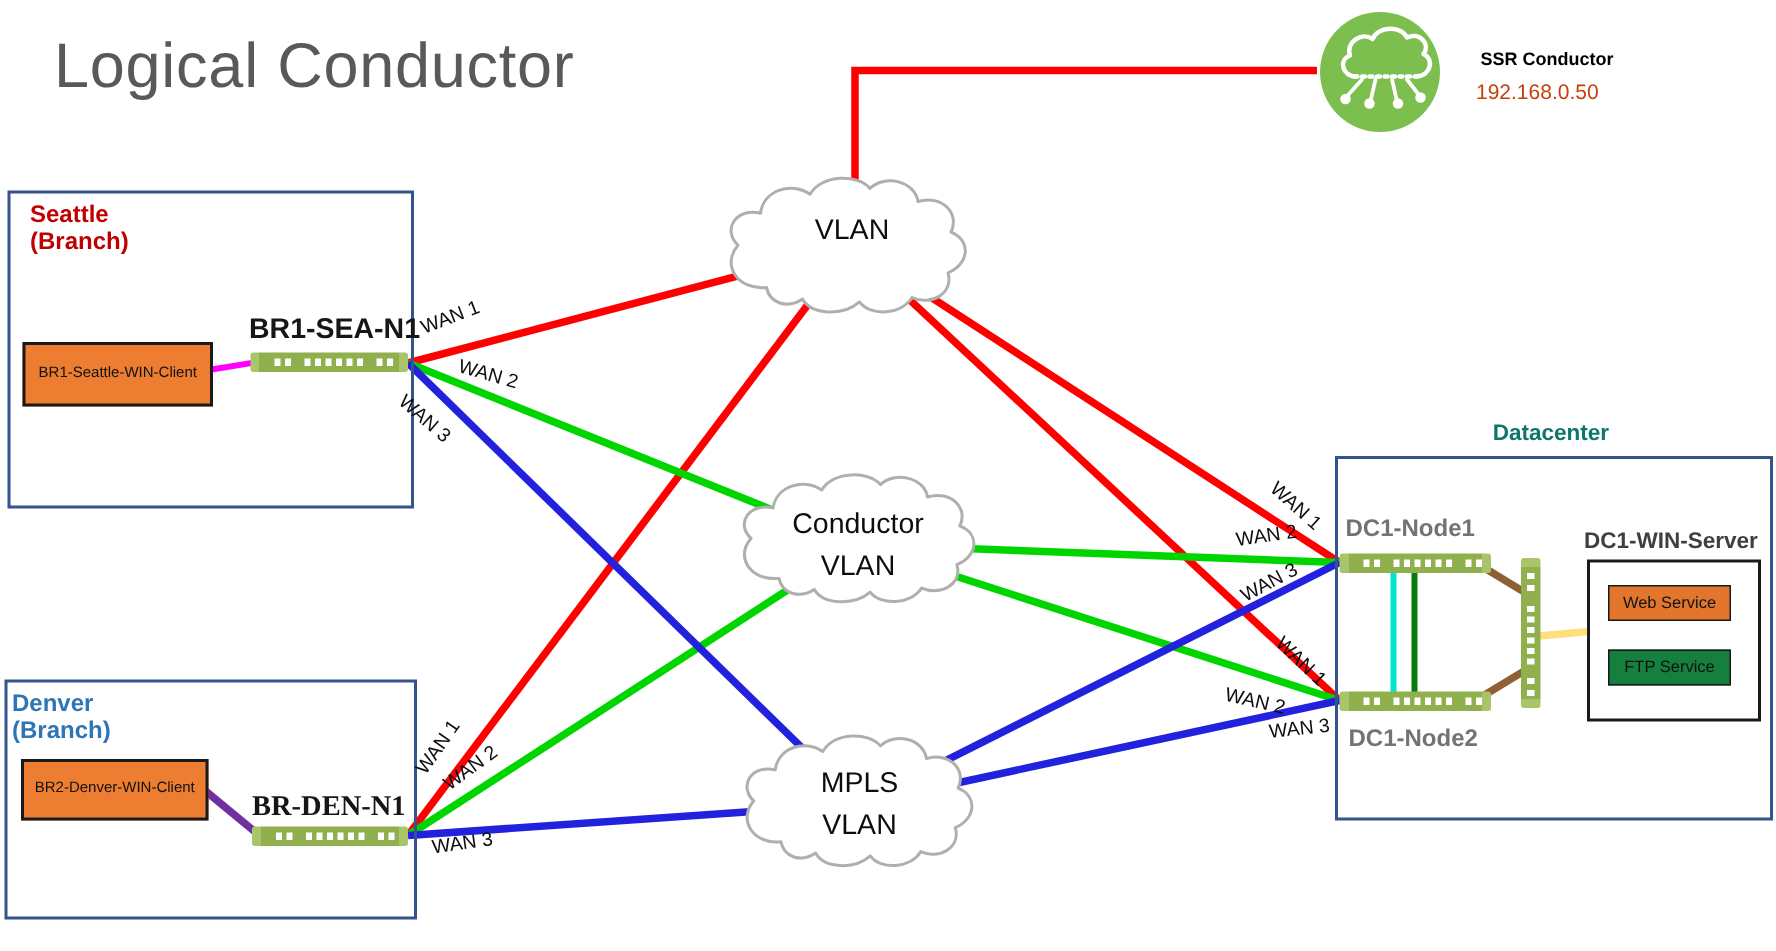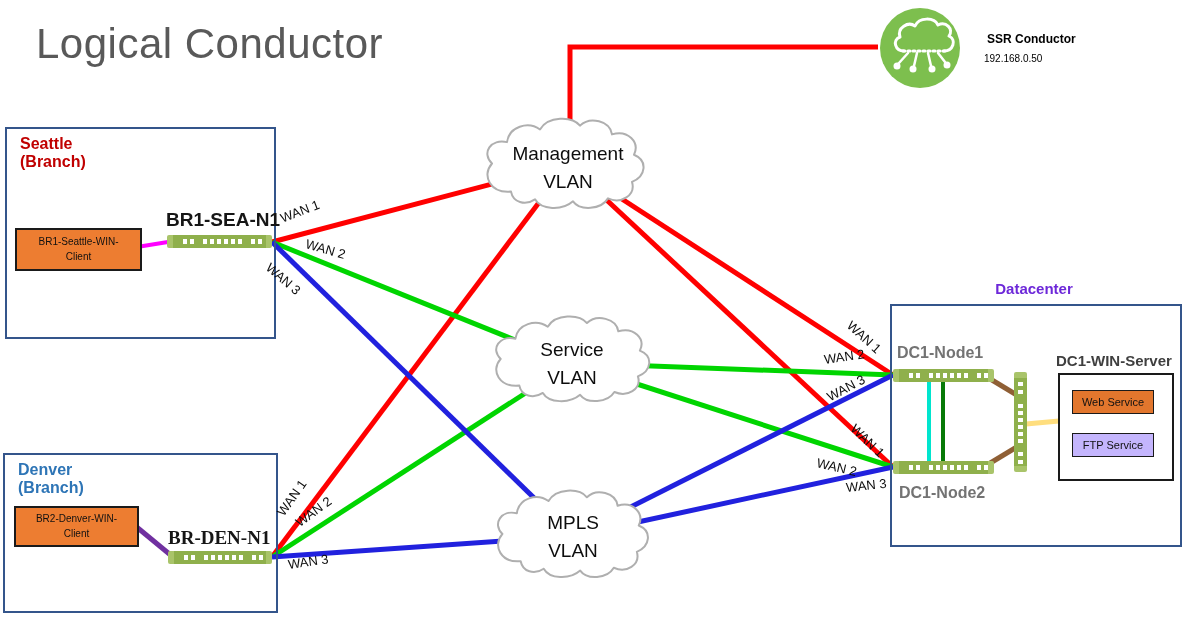--- a/index.html
+++ b/index.html
@@ -11,21 +11,21 @@
   .page-title {
     position:absolute; left:36px; top:20px; font-size:42px; color:#595959;
     font-weight:400; letter-spacing:0.5px;
   }
   .site-box { position:absolute; border:2px solid #34558B; background:transparent; }
   .site-title { position:absolute; font-weight:bold; font-size:16px; line-height:1.15; white-space:pre-line; }
   .red-t { color:#C00000; }
   .blue-t { color:#2E75B6; }
   .client-box {
     position:absolute; background:#ED7D31; border:2px solid #1a1a1a;
-    display:flex; flex-direction:column; align-items:center; justify-content:center;
+    display:flex; flex-direction:row; align-items:center; justify-content:center;
     font-size:10px; color:#111; text-align:center; line-height:1.45;
   }
   .bar-h {
     position:absolute; height:13px; border-radius:2px;
     background:linear-gradient(90deg,#a9c46a 0 6px,#8FB04C 6px calc(100% - 6px),#a9c46a calc(100% - 6px));
   }
   .bar-h::before {
     content:""; position:absolute; left:16px; top:4px; width:4px; height:5px; background:#fff;
     box-shadow:7px 0 #fff,20px 0 #fff,27px 0 #fff,34px 0 #fff,41px 0 #fff,48px 0 #fff,55px 0 #fff,68px 0 #fff,75px 0 #fff;
   }
@@ -33,38 +33,38 @@
     position:absolute; width:13px; border-radius:2px;
     background:linear-gradient(180deg,#a9c46a 0 6px,#8FB04C 6px calc(100% - 6px),#a9c46a calc(100% - 6px));
   }
   .bar-v::before {
     content:""; position:absolute; top:10px; left:4px; width:5px; height:4px; background:#fff;
     box-shadow:0 8px #fff,0 22px #fff,0 29px #fff,0 36px #fff,0 43px #fff,0 50px #fff,0 57px #fff,0 70px #fff,0 78px #fff;
   }
   .router-label { position:absolute; font-weight:bold; font-size:19px; color:#161616; white-space:nowrap; }
   .node-label   { position:absolute; font-weight:bold; font-size:16px; color:#737373; white-space:nowrap; }
   .dc-title { position:absolute; left:890px; top:280px; width:288px; text-align:center;
-              font-weight:bold; font-size:15px; color:#6d28d9; }
+              font-weight:bold; font-size:15px; color:#0f766e; }
   .server-box { position:absolute; left:1058px; top:373px; width:112px; height:104px;
                 background:#fff; border:2px solid #1a1a1a; }
   .server-label { position:absolute; left:1056px; top:352px; font-weight:bold; font-size:15px; color:#3f3f3f; }
   .svc {
     position:absolute; left:12px; width:80px; height:22px; border:1.5px solid #1a1a1a;
     display:flex; align-items:center; justify-content:center; font-size:11px; color:#111;
   }
   .svc-web { top:15px; background:#E2762D; }
-  .svc-ftp { top:58px; background:#c4b5fd; }
+  .svc-ftp { top:58px; background:#15803d; }
   .wan-label { position:absolute; font-size:13px; color:#0d0d0d; white-space:nowrap; transform-origin:left center; }
   .cloud-label {
     position:absolute; width:150px; display:flex; flex-direction:column; align-items:center;
     font-size:19px; color:#0d0d0d; line-height:1.45; text-align:center;
   }
   .conductor-icon { position:absolute; left:880px; top:8px; }
   .conductor-name { position:absolute; left:976px; top:32px; font-weight:bold; font-size:12px; color:#000;margin-left:11px; }
-  .conductor-ip   { position:absolute; left:984px; top:53px; font-size:10px; color:#000000; }
+  .conductor-ip   { position:absolute; left:984px; top:53px; font-size:14px; color:#c2410c; }
 </style>
 </head>
 <body>
 
 <div class="canvas">
 
   <svg class="layer" width="1184" height="634" viewBox="0 0 1184 634">
 
     <polyline points="878,47 570,47 570,128" fill="none" stroke="#FF0000" stroke-width="5"></polyline>
 
@@ -115,43 +115,42 @@
       <circle cx="17" cy="58" r="3.5"></circle>
         <circle cx="33" cy="61" r="3.5"></circle>
       <circle cx="52" cy="61" r="3.5"></circle>
         <circle cx="67" cy="57" r="3.5"></circle>
     </g>
   </svg>
   <div class="conductor-name">SSR Conductor</div>
   <div class="conductor-ip">192.168.0.50</div>
 
   <div class="cloud-label" style="left:493px; top:140px;">
-    <span>Management</span>
     <span>VLAN</span>
   </div>
   <div class="cloud-label" style="left:497px; top:336px;">
-    <span>Service</span>
+    <span>Conductor</span>
     <span>VLAN</span>
   </div>
   <div class="cloud-label" style="left:498px; top:509px;justify-content:space-between;">
     <span>MPLS</span>
     <span>VLAN</span>
   </div>
 
   <div class="site-box" style="left:5px; top:127px; width:267px; height:208px;"></div>
   <div class="site-title red-t" style="left:20px; top:135px;"><span>Seattle</span><br><span>(Branch)</span></div>
   <div class="client-box" style="left:15px; top:228px; width:123px; height:39px;">
     <span>BR1-Seattle-WIN-</span>
     <span>Client</span>
   </div>
   <div class="router-label" style="left:166px; top:209px;">BR1-SEA-N1</div>
   <div class="bar-h" style="left:167px; top:235px; width:105px;"></div>
 
   <div class="site-box" style="left:3px; top:453px; width:271px; height:156px;"></div>
-  <div class="site-title blue-t" style="left:18px; top:461px;"><span>Denver</span><br><span>(Branch)</span></div>
+  <div class="site-title blue-t" style="left:8px; top:461px;"><span>Denver</span><br><span>(Branch)</span></div>
   <div class="client-box" style="left:14px; top:506px; width:121px; height:37px;text-align:center;">
     <span>BR2-Denver-WIN-</span>
     <span>Client</span>
   </div>
   <div class="router-label" style="left:168px; top:527px;font-family:Liberation Serif, serif;">BR-DEN-N1</div>
   <div class="bar-h" style="left:168px; top:551px; width:104px;"></div>
 
   <div class="dc-title">Datacenter</div>
   <div class="site-box" style="left:890px; top:304px; width:288px; height:239px;"></div>
   <div class="node-label" style="left:897px; top:344px;">DC1-Node1</div>

